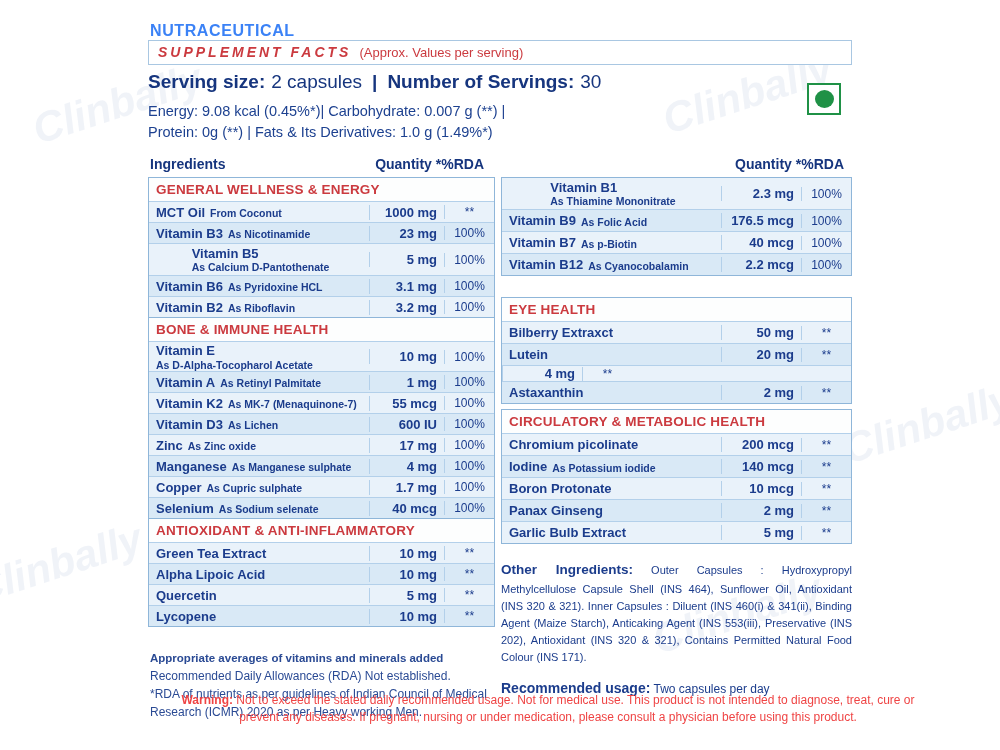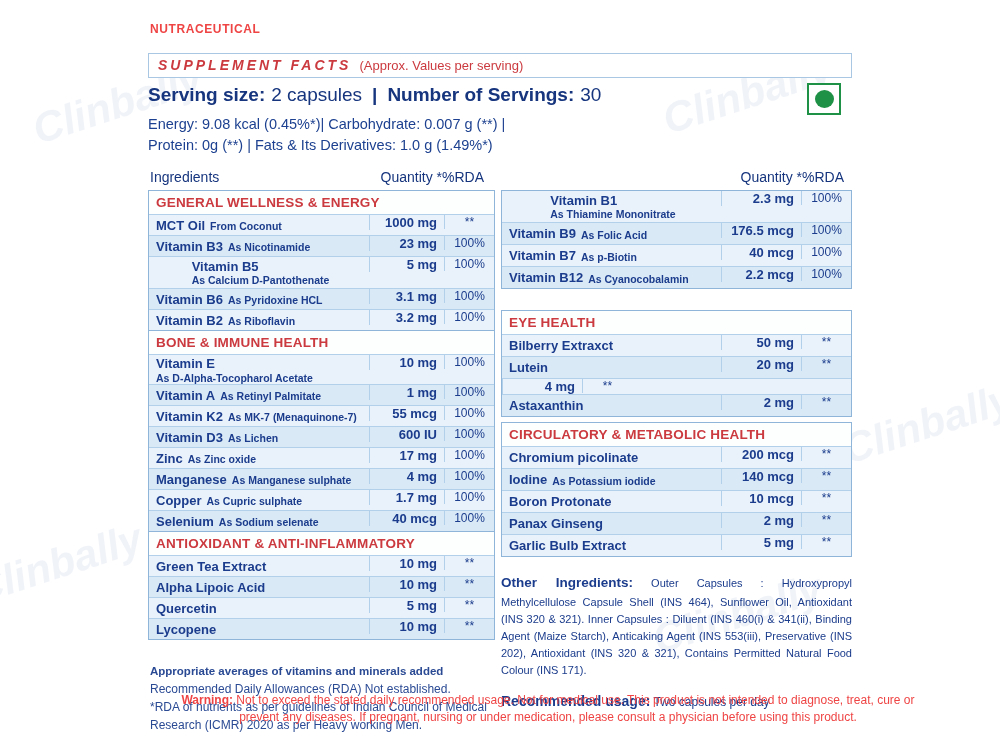--- a/index.html
+++ b/index.html
@@ -6,41 +6,41 @@
   body{
     width:1000px;height:750px;overflow:hidden;position:relative;
     font-family:"Liberation Sans", sans-serif;
     background:
       radial-gradient(ellipse at 38% 45%, rgba(255,255,255,.75) 0%, rgba(255,255,255,0) 55%),
       linear-gradient(100deg,#dbe7f3 0%,#e7ف 0,#e7f0f8 28%,#eef5fb 46%,#d6e7f5 68%,#c2dcf2 88%,#b9d6ef 100%);
   }
   .wm{position:absolute;font-size:42px;font-style:italic;font-weight:bold;
       color:rgba(130,160,200,.12);transform:rotate(-18deg);white-space:nowrap;pointer-events:none;}
   .label{position:absolute;left:148px;top:22px;width:704px;}
-  .title{font-size:12px;font-weight:bold;color:#ef4444;letter-spacing:.6px;margin:0 0 17px 2px;}
+  .title{font-size:16px;font-weight:bold;color:#3b82f6;letter-spacing:.6px;margin:0 0 0 2px;}
   .band{background:#fff;border:1px solid #a9c7e2;padding:3px 9px 4px;display:flex;align-items:baseline;gap:8px;}
   .band .h{color:#cb3a3f;font-weight:bold;font-size:14px;letter-spacing:3px;font-style:italic;}
   .band .n{color:#cb3a3f;font-size:13px;}
   .serving{margin-top:6px;color:#16357e;font-size:19px;display:flex;align-items:baseline;gap:6px;}
   .serving .b{font-weight:bold;}
   .serving .sep{color:#16357e;font-weight:bold;margin:0 4px;}
   .energy{margin-top:8px;color:#1d4190;font-size:14.5px;line-height:1.45;}
   .veg{position:absolute;left:659px;top:61px;width:30px;height:28px;background:#fff;
        border:2px solid #1f9146;display:flex;align-items:center;justify-content:center;}
   .veg .dot{width:19px;height:18px;border-radius:50%;background:#1f9146;}
-  .colheads{display:flex;gap:16px;margin-top:13px;margin-bottom:5px;color:#16357e;font-weight:normal;font-size:14px;}
+  .colheads{display:flex;gap:16px;margin-top:13px;margin-bottom:5px;color:#16357e;font-weight:bold;font-size:14px;}
   .colheads .lh{width:347px;display:flex;justify-content:space-between;padding:0 6px 0 2px;box-sizing:border-box;}
   .colheads .rh{width:351px;text-align:right;padding-right:8px;box-sizing:border-box;}
   .cols{display:flex;gap:6px;align-items:flex-start;}
   .col-l{width:347px;}
   .col-r{width:351px;}
   .table{border:1px solid #8fb6d9;background:#e7f1fa;}
   .sec-title{background:#fdfefe;color:#cb3a3f;font-weight:bold;font-size:13.5px;
              padding:4px 7px;letter-spacing:.2px;}
-  .row{display:flex;align-items:flex-start;border-top:1px solid #b3d0ea;}
+  .row{display:flex;align-items:center;border-top:1px solid #b3d0ea;}
   .sec-title + .row{border-top:1px solid #b3d0ea;}
   .table > :first-child{border-top:none;}
   .sec-title{border-top:1px solid #8fb6d9;}
   .table > .sec-title:first-child{border-top:none;}
   .r0{background:#e9f2fa;}
   .r1{background:#d9e9f6;}
   .cell{display:flex;align-items:center;}
   .name{flex:1;min-height:18px;padding:1px 4px 1px 7px;color:#1b3c8c;flex-wrap:wrap;align-content:center;}
   .name .nm{font-weight:bold;font-size:13px;margin-right:5px;}
   .name .sub{font-weight:bold;font-size:10.5px;position:relative;top:1px;}

